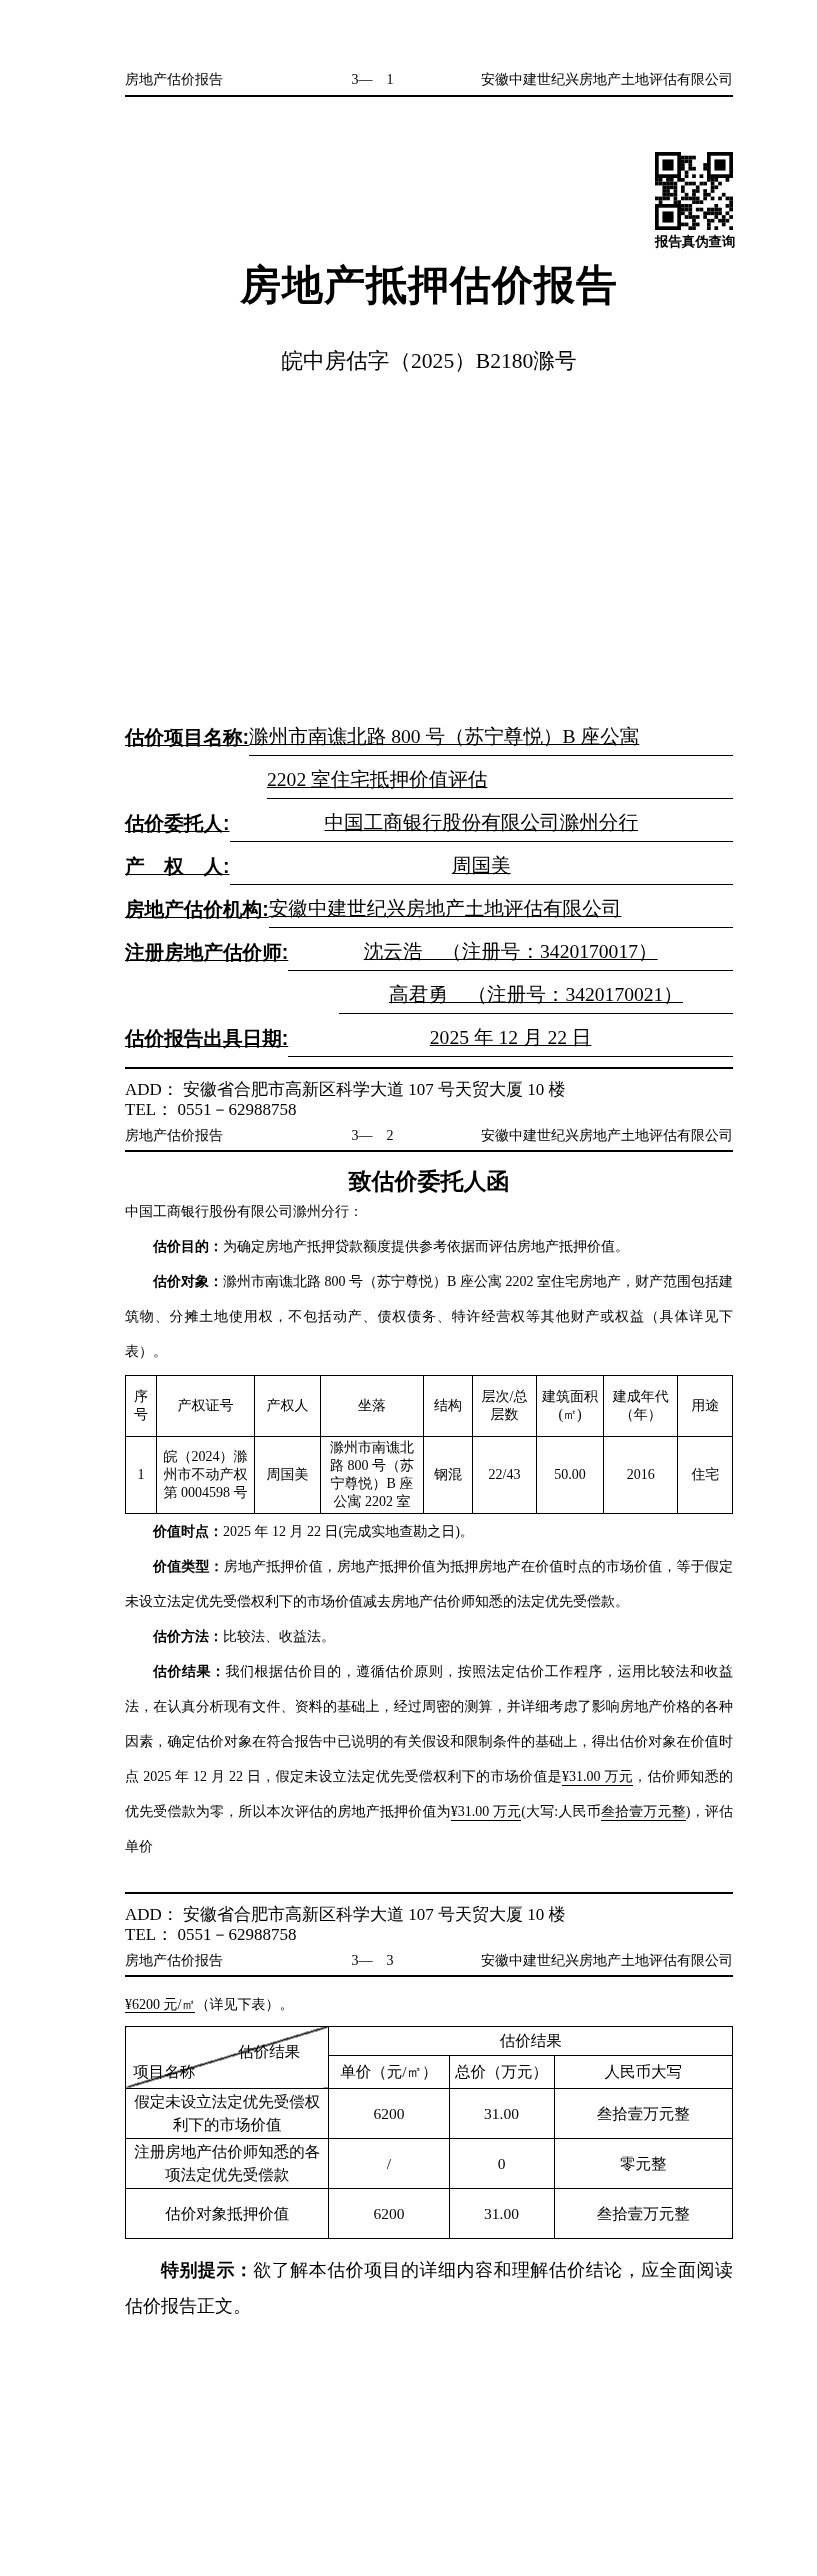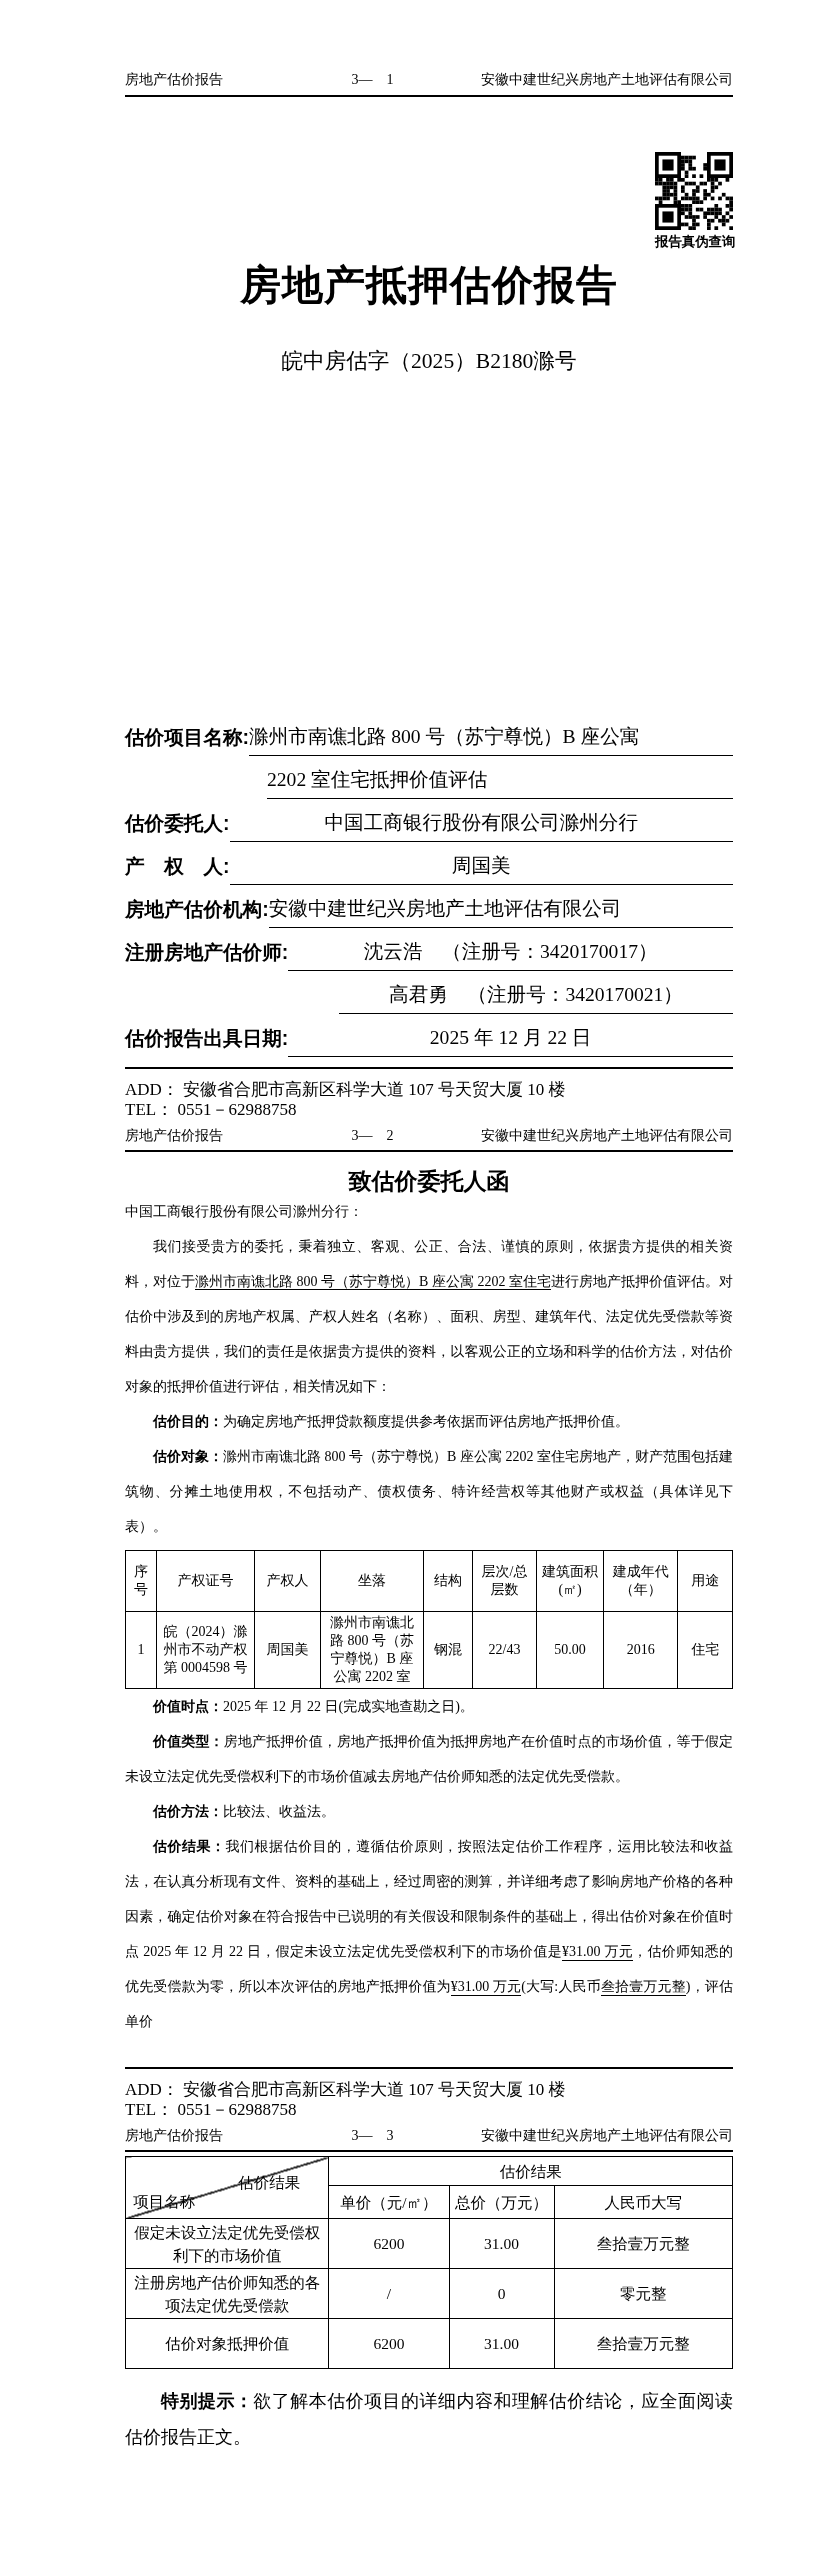--- a/index.html
+++ b/index.html
@@ -21,21 +21,21 @@
   .pf2{margin-top:28px;}
 
   
   .qr-block{margin-top:55px;margin-left:auto;width:78px;text-align:center;}
   .qr-block svg{display:block;width:78px;height:78px;}
   .qr-caption{margin-top:4.1px;font-weight:bold;font-size:13.4px;line-height:16.5px;white-space:nowrap;}
   .title{margin-top:11.3px;text-align:center;font-size:41px;line-height:47px;font-weight:bold;letter-spacing:1px;}
   .subtitle{margin-top:40px;text-align:center;font-size:21.6px;line-height:25px;}
 
   .fields{margin-top:339px;}
-  .field-row{display:flex;align-items:flex-end;height:43px;}
+  .field-row{display:flex;align-items:flex-end;height:43px;text-decoration:underline;}
   .field-label{font-weight:bold;font-size:19.6px;padding-bottom:4.1px;white-space:pre;
                font-family:"Liberation Sans","DejaVu Sans",sans-serif;}
   .field-spacer1{width:142px;}
   .field-spacer2{width:214px;}
   .field-value{flex:1;border-bottom:1.5px solid #000;padding-bottom:4.1px;font-size:19.6px;white-space:pre;}
   .va-left{text-align:left;}
   .va-center{text-align:center;}
 
   
   .letter-heading{margin-top:15.5px;text-align:center;font-weight:bold;font-size:23px;line-height:26px;
@@ -279,21 +279,20 @@
   <div class="page-header ph2">
     <span class="hl">房地产估价报告</span>
     <span class="hc">3—　2</span>
     <span class="hr">安徽中建世纪兴房地产土地评估有限公司</span>
   </div>
 
   <div class="letter-heading">致估价委托人函</div>
 
   <div class="letter">
     <p>中国工商银行股份有限公司滁州分行：</p>
-    <p class="ind"><span>我们接受贵方的委托，秉着独立、客观、公正、合法、谨慎的原则，依据贵方提供的相关资料，对位于</span><span class="u">滁州市南谯北路 800 号（苏宁尊悦）B 座公寓 2202 室住宅</span><span>进行房地产抵押价值评估。对估价中涉及到的房地产权属、产权人姓名（名称）、面积、房型、建筑年代、法定优先受偿款等资料由贵方提供，我们的责任是依据贵方提供的资料，以客观公正的立场和科学的估价方法，对估价对象的抵押价值进行评估，相关情况如下：</span></p>
     <p class="ind"><span class="blabel">估价目的：</span><span>为确定房地产抵押贷款额度提供参考依据而评估房地产抵押价值。</span></p>
     <p class="ind"><span class="blabel">估价对象：</span><span>滁州市南谯北路 800 号（苏宁尊悦）B 座公寓 2202 室住宅房地产，财产范围包括建筑物、分摊土地使用权，不包括动产、债权债务、特许经营权等其他财产或权益（具体详见下表）。</span></p>
   </div>
 
   <table class="prop-table">
     <colgroup>
       <col style="width:5.1%">
         <col style="width:16.2%">
         <col style="width:10.8%">
       <col style="width:17.0%">
@@ -340,20 +339,23 @@
     <div>ADD： 安徽省合肥市高新区科学大道 107 号天贸大厦 10 楼</div>
     <div>TEL： 0551－62988758</div>
   </div>
 
   <div class="page-header ph3">
     <span class="hl">房地产估价报告</span>
     <span class="hc">3—　3</span>
     <span class="hr">安徽中建世纪兴房地产土地评估有限公司</span>
   </div>
 
+  <div class="letter" style="margin-top:9.3px;">
+    <p><span class="u">¥6200 元/㎡</span><span>（详见下表）。</span></p>
+  </div>
 
   <table class="result-table">
     <colgroup>
       <col style="width:33.5%">
         <col style="width:19.8%">
         <col style="width:17.3%">
         <col style="width:29.4%">
     </colgroup>
     <tbody>
         <tr>

